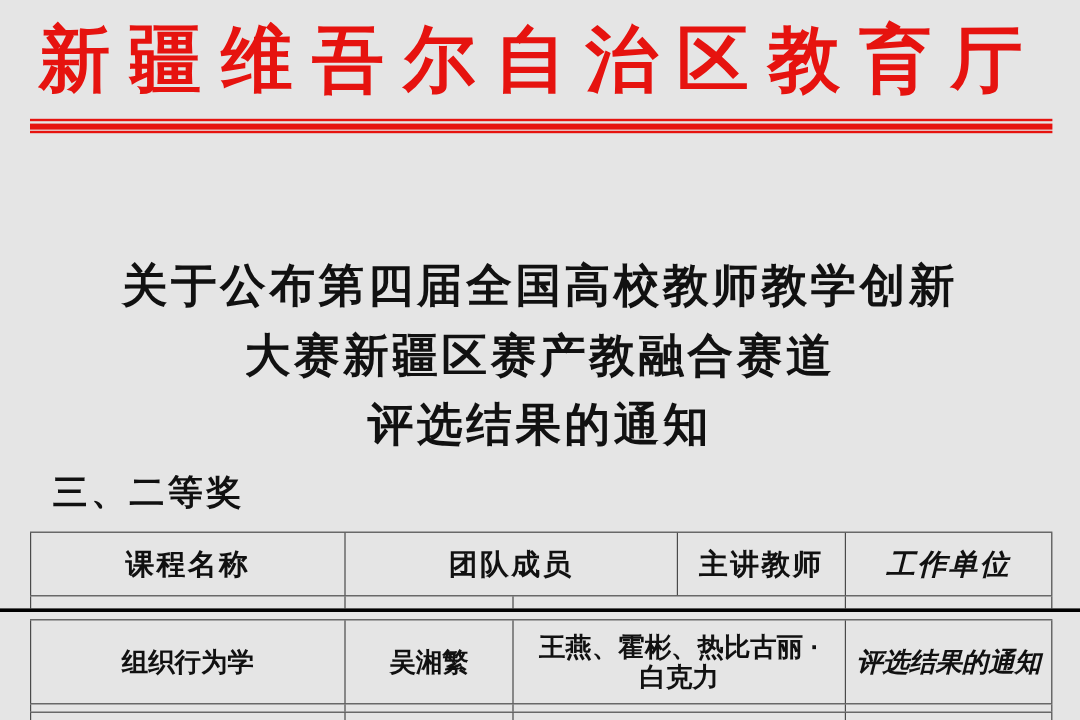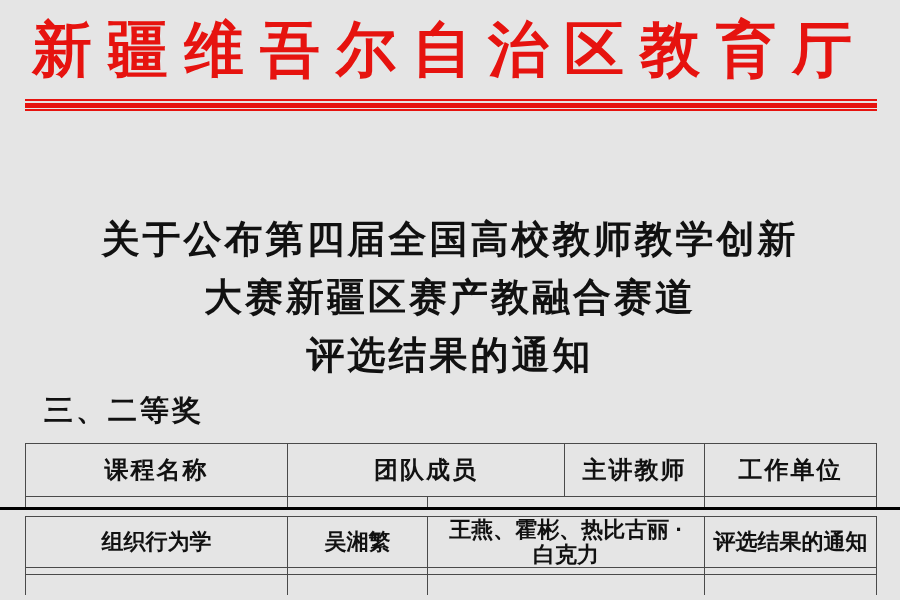--- a/index.html
+++ b/index.html
@@ -40,36 +40,36 @@
     font-size:29px;font-weight:700;letter-spacing:3px;
   }
   
   .tbl{position:absolute;left:25px;width:852px;box-sizing:border-box;}
   .tr{display:flex;box-sizing:border-box;}
   .td{
     box-sizing:border-box;border-left:1px solid var(--border);
     display:flex;align-items:center;justify-content:center;
     text-align:center;font-weight:700;overflow:hidden;
   }
-  .td:last-child{border-right:1px solid var(--border);}
+  .td:last-child{border-right:1px solid var(--border);font-style:italic;}
   .c1{width:262px}.c2{width:140px}.c3{width:277px}.c4{width:173px}
   .upper{top:443px;}
   .header-row{
     height:54px;border-top:1px solid var(--border);
     border-bottom:1px solid var(--border);
     font-size:24px;letter-spacing:2px;
   }
   .stub-row{height:10px;}
   .page-line{
     position:absolute;left:0;top:507px;width:900px;height:3px;
     background:var(--page-line);
   }
   .lower{top:516px;}
   .data-row{
-    height:52px;border-top:1px solid var(--border);
+    height:71px;border-top:1px solid var(--border);
     border-bottom:1px solid var(--border);
     font-size:22px;
   }
   .team{white-space:pre-line;line-height:25px;text-align:center;}
   .spacer-row{height:7px;border-bottom:1px solid var(--border);}
   .partial-row{height:20px;}
 </style>
 </head>
 <body>
 

